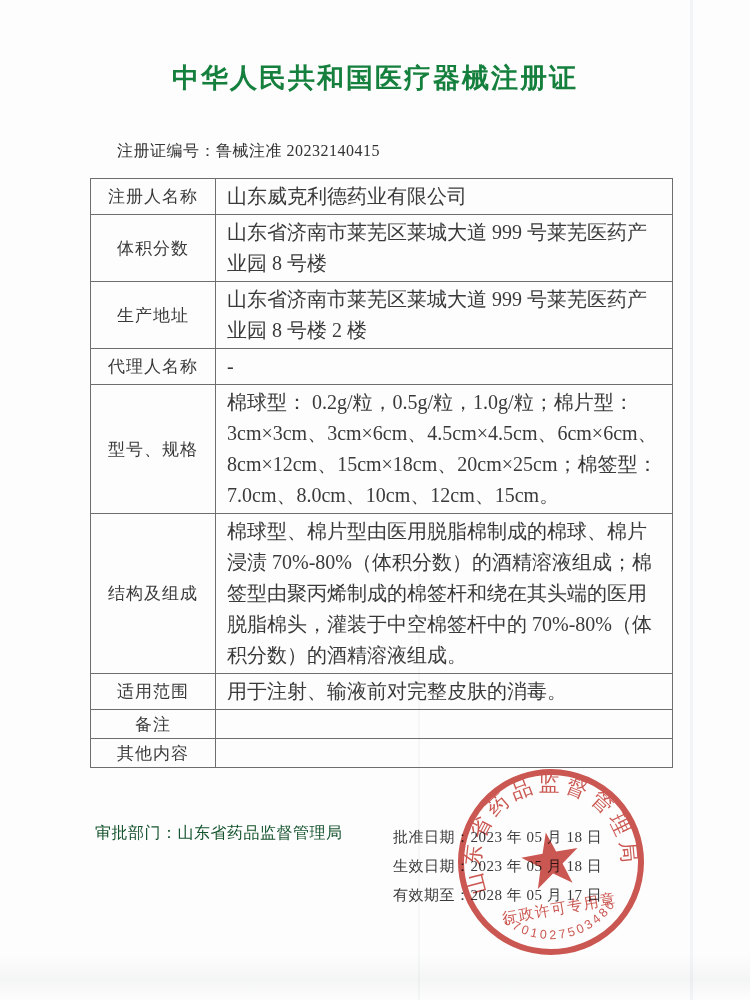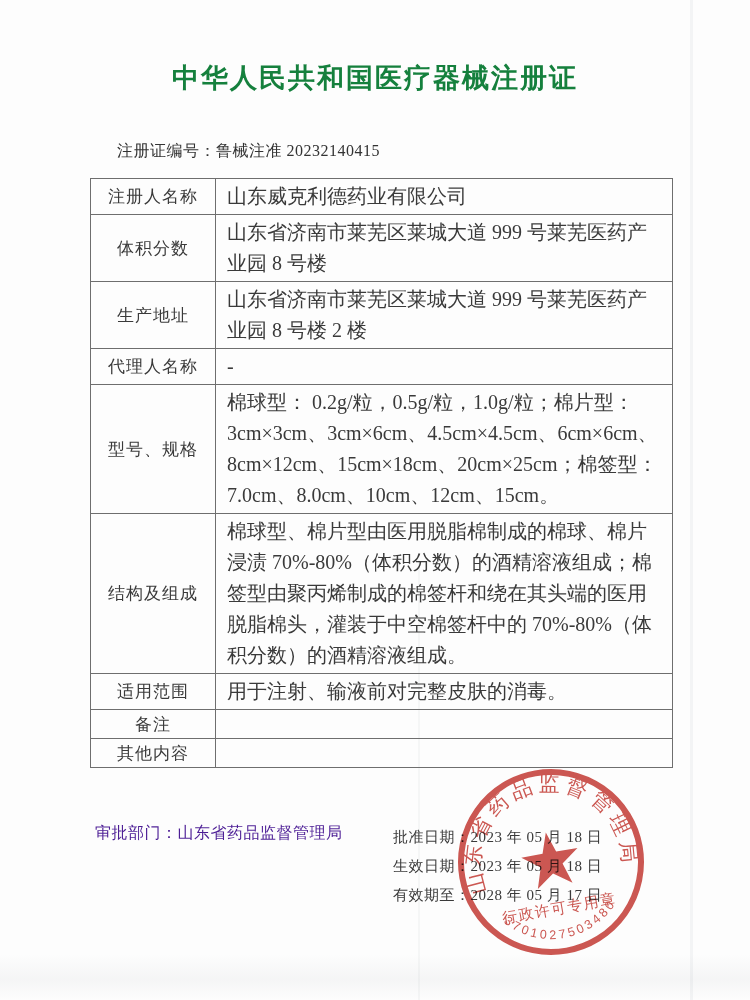--- a/index.html
+++ b/index.html
@@ -60,21 +60,21 @@
     font-size:20px;
     line-height:31px;
     padding:2px 11px;
     color:#3a3a3a;
   }
   tr.rh34 { height:34px;margin-top:31px; } tr.rh60 { height:60px; } tr.rh61 { height:61px;padding-left:25px; }
   tr.rh33 { height:33px;padding-left:27px; } tr.rh35 { height:35px; } tr.rh123{ height:123px; }
   tr.rh130{ height:130px; } tr.rh29 { height:29px; }
   .footer-left {
     position:absolute; top:823px; left:95px;
-    font-size:16px; color:#4c1d95; letter-spacing:0.5px;
+    font-size:16px; color:#14532d; letter-spacing:0.5px;
   }
   .footer-dates {
     position:absolute; top:823px; left:393px;
     font-size:15px; color:#3a3a3a;text-align:right;
   }
   .footer-dates .dline { height:29px; line-height:29px; letter-spacing:0.5px; }
   .seal-note { padding-left:66px; height:29px; line-height:29px; letter-spacing:1px; }
   .stamp {
     position:absolute; left:451px; top:762px;
     width:200px; height:200px;

